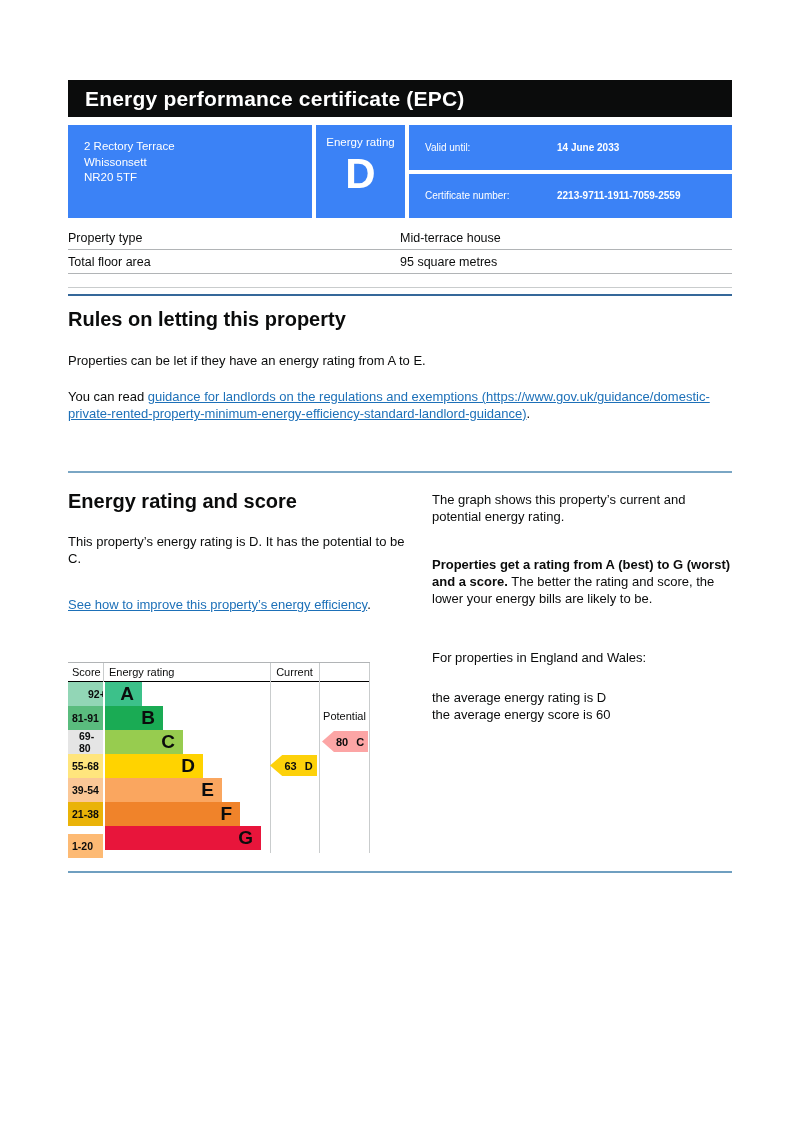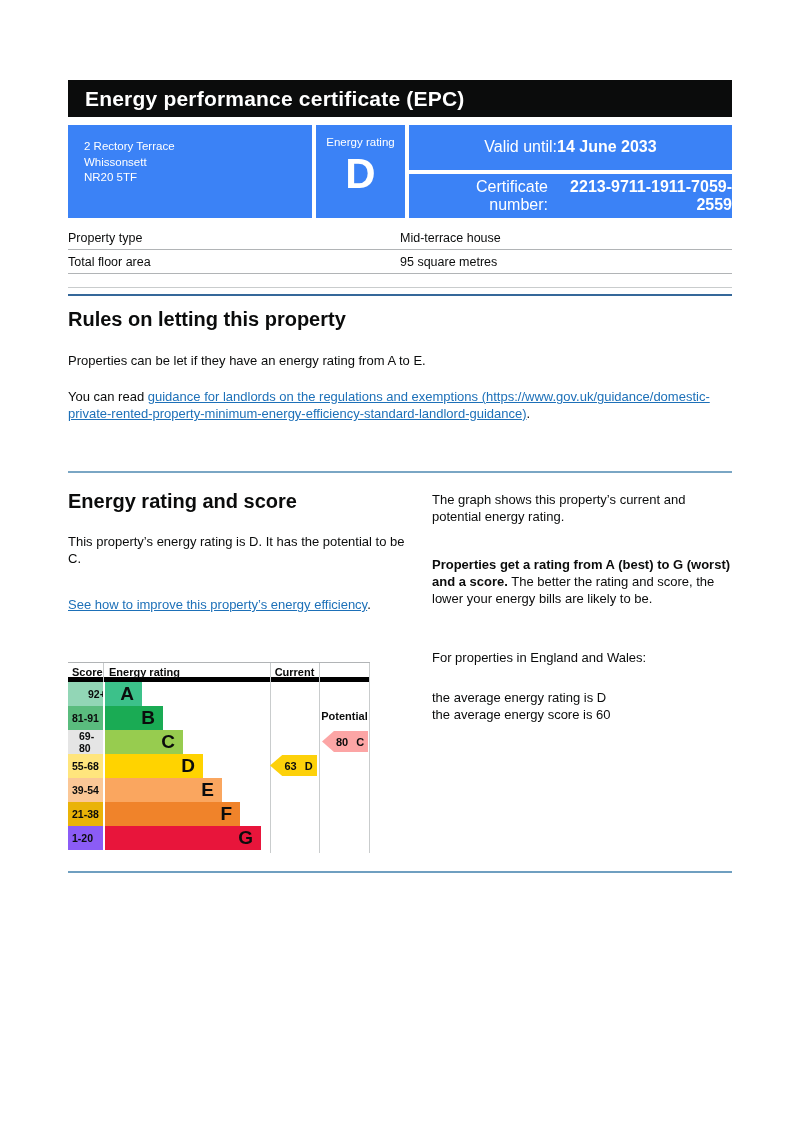--- a/index.html
+++ b/index.html
@@ -17,21 +17,21 @@
   }
   .header-bar h1 { color:#fff; font-size:21px; font-weight:bold; letter-spacing:.2px; }
 
   .box-row { left:68px; top:125px; width:664px; height:93px; display:flex; gap:4px; }
   .blue-box { background:#3b82f6; color:#fff; }
   .address-box { width:244px; height:93px; padding:14px 0 0 16px; font-size:11.5px; line-height:15.5px; }
   .rating-box { width:89px; height:93px; text-align:center; padding-top:11px; }
   .rating-box .rating-label { font-size:11.5px; }
   .rating-box .rating-letter { font-size:42px; font-weight:bold; line-height:48px; margin-top:2px; }
   .right-stack { width:323px; height:93px; display:flex; flex-direction:column; gap:4px; }
-  .kv-box { flex:1; display:flex; align-items:center; padding-left:16px; font-size:16px;text-align:right; }
+  .kv-box { flex:1; display:flex; align-items:center; padding-left:16px; font-size:10px; }
   .kv-box .kv-label { width:132px; }
   .kv-box .kv-value { font-weight:bold; }
 
   
   .prop-table { left:68px; top:226px; width:664px; }
   .prop-row { display:flex; height:24px; align-items:center; border-bottom:1px solid #b1b4b6; font-size:12.5px; }
   .prop-row .cell-label { width:332px; }
   .hr-gray  { left:68px; top:287px; width:664px; height:0; border-top:1px solid #c9cccd; }
   .hr-blue-dark  { left:68px; top:294px; width:664px; height:0; border-top:2px solid #35689a; }
   .hr-blue-light1 { left:68px; top:471px; width:664px; height:0; border-top:2px solid #7aa6c4; }
@@ -49,21 +49,21 @@
   .left-p1 { left:68px; top:533px; width:345px; }
   .left-link { left:68px; top:596px; width:340px; }
 
   .right-p1 { left:432px; top:491px; width:300px; }
   .right-p2 { left:432px; top:556px; width:300px; }
   .right-p3 { left:432px; top:649px; width:300px; }
   .right-p4 { left:432px; top:689px; width:300px; }
 
   
   .epc-chart { left:68px; top:662px; width:302px; height:190px; border-top:1px solid #b1b4b6; }
-  .epc-header { position:relative; height:19px; border-bottom:5px solid #000000; font-size:11px; font-weight:bold; }
+  .epc-header { position:relative; height:19px; border-bottom:1px solid #000000; font-size:11px; font-weight:normal; }
   .epc-header .h-score { position:absolute; left:4px; top:3px; }
   .epc-header .h-rating { position:absolute; left:41px; top:3px; }
   .epc-header .h-current { position:absolute; left:202px; width:49px; top:3px; text-align:center; }
   .epc-header .h-potential { position:absolute; left:251px; width:51px; top:3px; text-align:center;margin-top:44px; }
   .vline { position:absolute; top:0; width:0; height:190px; border-left:1px solid #c9cccd; }
   .vline.v1 { left:35px; height:19px; }
   .vline.v2 { left:202px; }
   .vline.v3 { left:251px; }
   .vline.v4 { left:301px; }
   .band-row { position:relative; height:24px; display:flex; }
@@ -169,21 +169,21 @@
       <div class="score-cell" style="background: rgb(251, 199, 150);">39-54</div>
         <div class="band-gap"></div>
       <div class="band-bar" style="background: rgb(250, 166, 95); width: 117px;">E</div>
     </div>
     <div class="band-row">
       <div class="score-cell" style="background: #eab308;">21-38</div>
         <div class="band-gap"></div>
       <div class="band-bar" style="background: rgb(240, 131, 42); width: 135px;">F</div>
     </div>
     <div class="band-row">
-      <div class="score-cell" style="background: #8b5cf6;">1-20</div>
+      <div class="score-cell" style="background: #fdba74; margin-top: 8px;">1-20</div>
         <div class="band-gap"></div>
       <div class="band-bar" style="background: rgb(232, 21, 59); width: 156px;">G</div>
     </div>
 
     <div class="vline v1"></div>
     <div class="vline v2"></div>
     <div class="vline v3"></div>
     <div class="vline v4"></div>
 
     <div class="epc-arrow arrow-current" style="background: rgb(253, 209, 10); top: 92px;">

